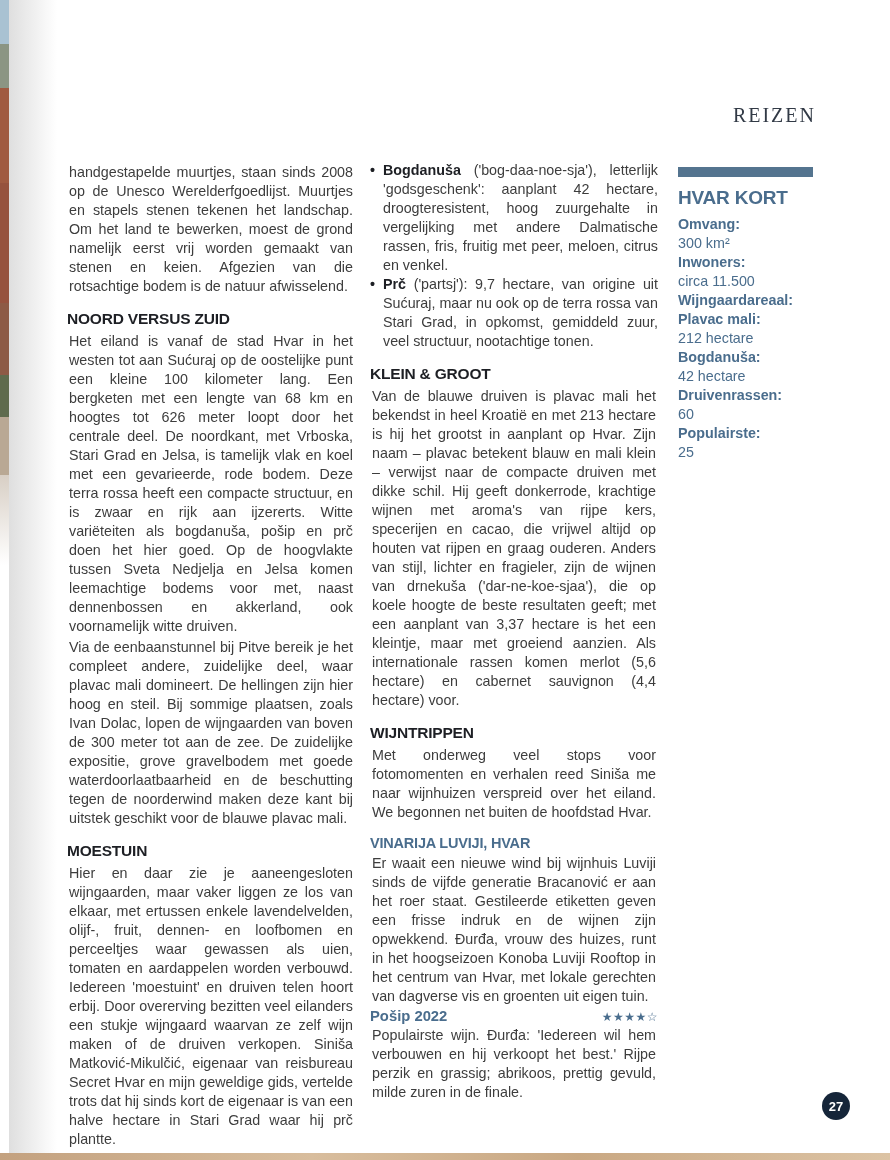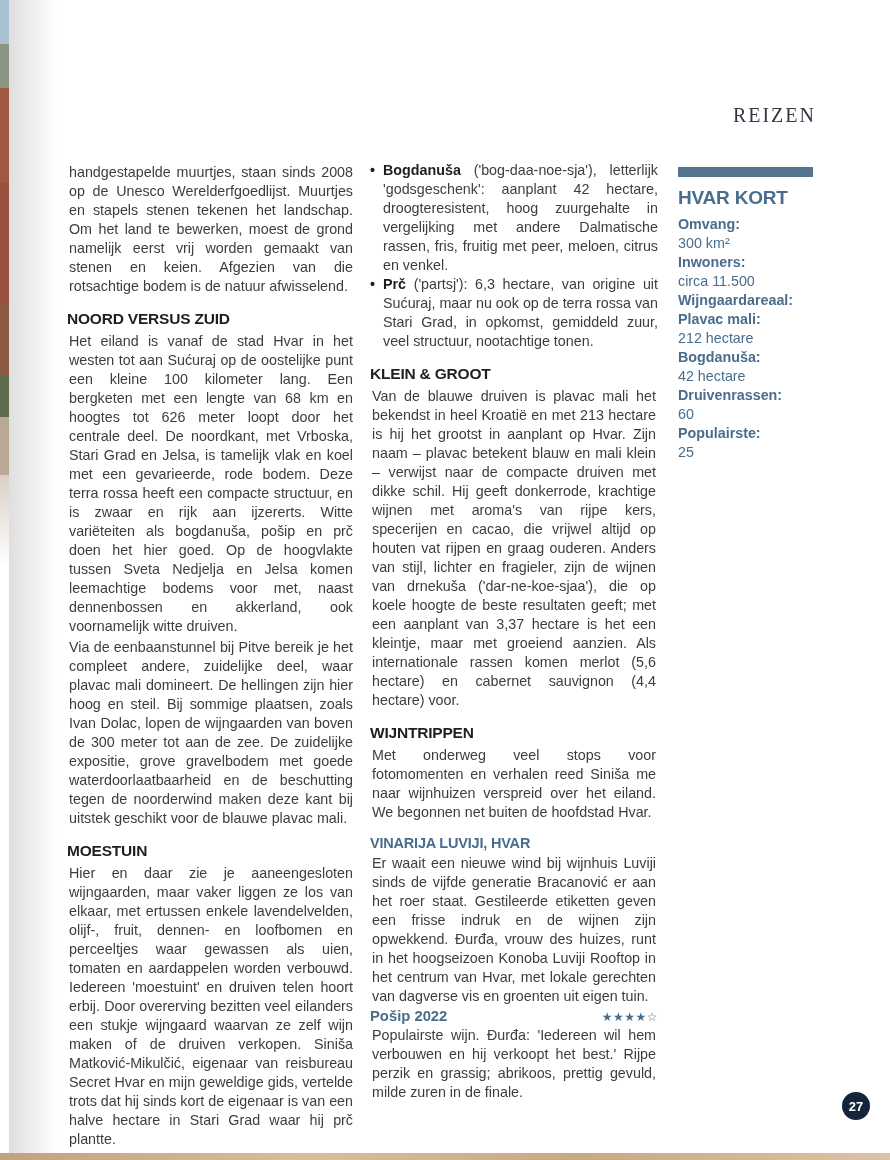--- a/index.html
+++ b/index.html
@@ -58,21 +58,21 @@
 
   .sidebar .bar { width:135px; height:10px; background:#54748f; margin:6px 0 10px; }
   .sidebar h2 { margin:0 0 6px; font-size:19px; color:#4a6d8d; font-weight:bold; letter-spacing:-0.2px; }
   .fact { font-size:14.3px; line-height:19px; color:#4a6d8d; }
   .fact .label { font-weight:bold; }
 
   .page-num {
     position:absolute; left:822px; top:1092px; width:28px; height:28px;
     border-radius:50%; background:#152539; color:#ffffff;
     font-size:13px; font-weight:bold;
-    display:flex; align-items:center; justify-content:center;margin-left:20px;
+    display:flex; align-items:center; justify-content:center;
   }
 
   .bottom-strip {
     position:absolute; left:0; bottom:0; width:890px; height:7px;
     background:linear-gradient(90deg,#c3a17f,#d8bd9d 35%,#c9a883 65%,#dcc3a4);
   }
 </style>
 </head>
 <body>
 
@@ -104,21 +104,21 @@
       <h2 class="sec">MOESTUIN</h2>
       <p>Hier en daar zie je aaneengesloten wijngaarden, maar vaker liggen ze los van elkaar, met ertussen enkele lavendelvelden, olijf-, fruit, dennen- en loofbomen en perceeltjes waar gewassen als uien, tomaten en aardappelen worden verbouwd. Iedereen 'moestuint' en druiven telen hoort erbij. Door overerving bezitten veel eilanders een stukje wijngaard waarvan ze zelf wijn maken of de druiven verkopen. Siniša Matković-Mikulčić, eigenaar van reisbureau Secret Hvar en mijn geweldige gids, vertelde trots dat hij sinds kort de eigenaar is van een halve hectare in Stari Grad waar hij prč plantte.</p>
 
       <h2 class="sec">EIGEN DRUIVEN</h2>
       <p>Hvar is om allerlei redenen een adembenemend eiland en niet in de laatste plaats vanwege de meer dan zestig grotendeels autochtone druivenrassen met, voor een beginneling in het Kroatisch, tongbrekende namen. Hoewel er veel witte blends zijn, komen de volgende variëteiten als monocépage voor:</p>
     </div>
 
     <div class="col2">
       <ul class="grapes">
         <li><span class="b">Bogdanuša</span><span> ('bog-daa-noe-sja'), letterlijk 'godsgeschenk': aanplant 42 hectare, droogteresistent, hoog zuurgehalte in vergelijking met andere Dalmatische rassen, fris, fruitig met peer, meloen, citrus en venkel.</span></li>
-        <li><span class="b">Prč</span><span> ('partsj'): 6,3 hectare, van origine uit Sućuraj, maar nu ook op de terra rossa van Stari Grad, in opkomst, gemiddeld zuur, veel structuur, nootachtige tonen.</span></li>
+        <li><span class="b">Prč</span><span> ('partsj'): 9,7 hectare, van origine uit Sućuraj, maar nu ook op de terra rossa van Stari Grad, in opkomst, gemiddeld zuur, veel structuur, nootachtige tonen.</span></li>
       </ul>
 
       <h2 class="sec">KLEIN &amp; GROOT</h2>
       <p>Van de blauwe druiven is plavac mali het bekendst in heel Kroatië en met 213 hectare is hij het grootst in aanplant op Hvar. Zijn naam – plavac betekent blauw en mali klein – verwijst naar de compacte druiven met dikke schil. Hij geeft donkerrode, krachtige wijnen met aroma's van rijpe kers, specerijen en cacao, die vrijwel altijd op houten vat rijpen en graag ouderen. Anders van stijl, lichter en fragieler, zijn de wijnen van drnekuša ('dar-ne-koe-sjaa'), die op koele hoogte de beste resultaten geeft; met een aanplant van 3,37 hectare is het een kleintje, maar met groeiend aanzien. Als internationale rassen komen merlot (5,6 hectare) en cabernet sauvignon (4,4 hectare) voor.</p>
 
       <h2 class="sec">WIJNTRIPPEN</h2>
       <p>Met onderweg veel stops voor fotomomenten en verhalen reed Siniša me naar wijnhuizen verspreid over het eiland. We begonnen net buiten de hoofdstad Hvar.</p>
 
       <div class="subhead">VINARIJA LUVIJI, HVAR</div>
       <p>Er waait een nieuwe wind bij wijnhuis Luviji sinds de vijfde generatie Bracanović er aan het roer staat. Gestileerde etiketten geven een frisse indruk en de wijnen zijn opwekkend. Đurđa, vrouw des huizes, runt in het hoogseizoen Konoba Luviji Rooftop in het centrum van Hvar, met lokale gerechten van dagverse vis en groenten uit eigen tuin.</p>

